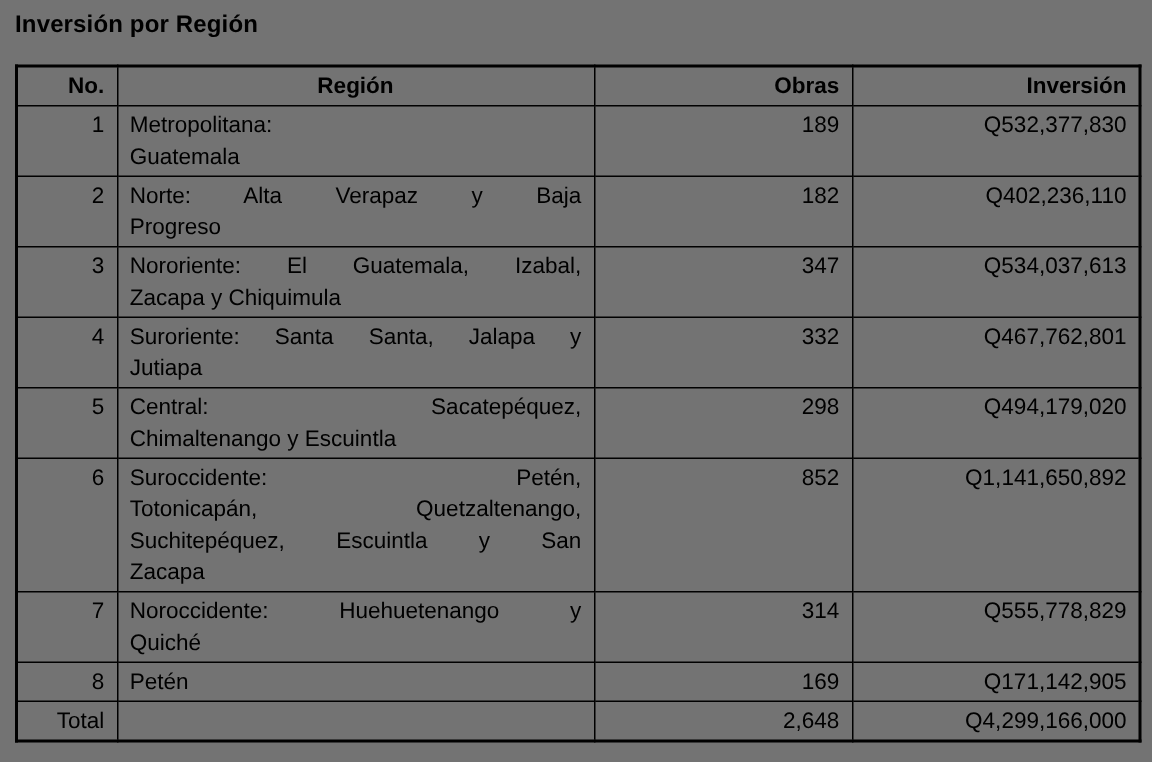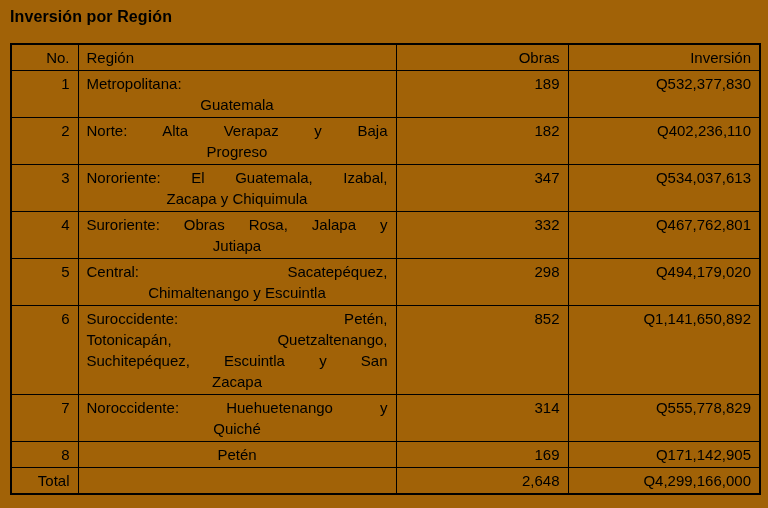--- a/index.html
+++ b/index.html
@@ -5,21 +5,21 @@
   html, body {
     margin: 0;
     padding: 0;
     background: #ffffff;
     font-family: "Liberation Sans", sans-serif;
     color: #000000;
   }
   .page {
     width: 768px;
     height: 508px;
-    background: #a16207;
+    background: #737373;
     overflow: hidden;
     box-sizing: border-box;
   }
   .doc-title {
     font-size: 16px;
     font-weight: bold;
     margin: 7px 0 0 10px;
     line-height: 19px;
     letter-spacing: 0.1px;
   }
@@ -35,24 +35,24 @@
   .inv-table col.c-no        { width: 67px; }
   .inv-table col.c-region    { width: 318px; }
   .inv-table col.c-obras     { width: 172px; }
   .inv-table col.c-inversion { width: 192px; }
   .inv-table th, .inv-table td {
     border: 1px solid #000000;
     padding: 2px 8px;
     vertical-align: top;
     overflow: hidden;
   }
-  .inv-table th { font-weight: normal; }
+  .inv-table th { font-weight: bold; }
   .al-right { text-align: right; }
-  .al-left  { text-align: left; margin-top: 12px; }
-  .cell-region .rline { text-align: center; }
+  .al-left  { text-align: center; margin-top: 12px; }
+  .cell-region .rline { text-align: left; }
   .cell-region .rline.just {
     text-align: justify;
     text-align-last: justify;
   }
   tr.total-row td { font-weight: normal; }
 </style>
 </head>
 <body>
 
 <div class="page">
@@ -97,21 +97,21 @@
           <td class="cell-region">
             <div class="rline just">Nororiente: El Guatemala, Izabal,</div>
             <div class="rline">Zacapa y Chiquimula</div>
           </td>
           <td class="al-right">347</td>
           <td class="al-right">Q534,037,613</td>
         </tr>
         <tr>
           <td class="al-right">4</td>
           <td class="cell-region">
-            <div class="rline just">Suroriente: Obras Rosa, Jalapa y</div>
+            <div class="rline just">Suroriente: Santa Santa, Jalapa y</div>
             <div class="rline">Jutiapa</div>
           </td>
           <td class="al-right">332</td>
           <td class="al-right">Q467,762,801</td>
         </tr>
         <tr>
           <td class="al-right">5</td>
           <td class="cell-region">
             <div class="rline just">Central: Sacatepéquez,</div>
             <div class="rline">Chimaltenango y Escuintla</div>

